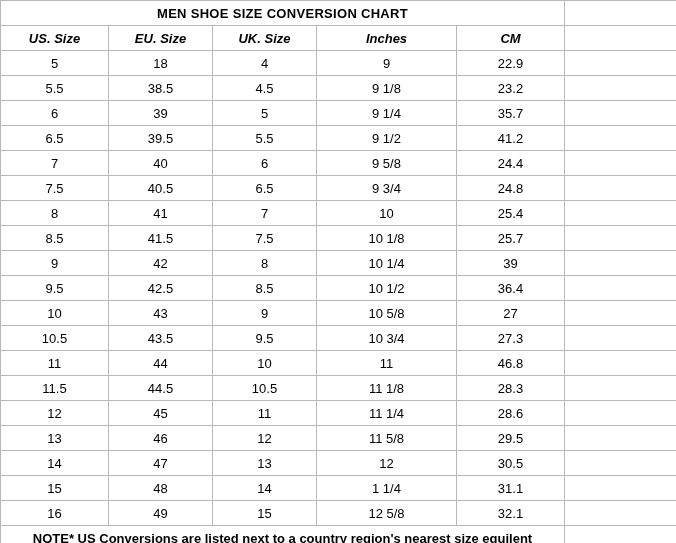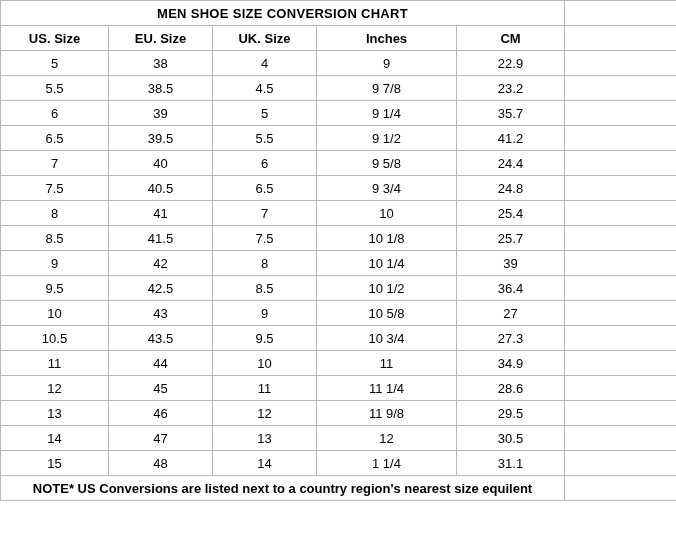--- a/index.html
+++ b/index.html
@@ -56,20 +56,21 @@
   .title-blank {
     background: #f2f2f2;
     border: 1px solid #b8b8b8;
   }
   .header-cell {
     background: #00f08c;
     color: #000000;
     font-weight: bold;
     font-size: 14px;
     height: 26px;
+    font-style: italic;
   }
   .header-blank {
     background: #f2f2f2;
   }
   .spacer-cell {
     background: #f2f2f2;
   }
   .note-cell {
     font-size: 13px;
     font-weight: bold;
@@ -100,31 +101,31 @@
         <td class="header-cell">US. Size</td>
         <td class="header-cell">EU. Size</td>
         <td class="header-cell">UK. Size</td>
         <td class="header-cell">Inches</td>
         <td class="header-cell">CM</td>
         <td class="header-blank"></td>
       </tr>
 
       <tr>
         <td>5</td>
-        <td>38</td>
+        <td>18</td>
         <td>4</td>
         <td>9</td>
         <td>22.9</td>
         <td class="spacer-cell"></td>
       </tr>
       <tr>
         <td>5.5</td>
         <td>38.5</td>
         <td>4.5</td>
-        <td>9 7/8</td>
+        <td>9 1/8</td>
         <td>23.2</td>
         <td class="spacer-cell"></td>
       </tr>
       <tr>
         <td>6</td>
         <td>39</td>
         <td>5</td>
         <td>9 1/4</td>
         <td>35.7</td>
         <td class="spacer-cell"></td>
@@ -199,55 +200,71 @@
         <td>9.5</td>
         <td>10 3/4</td>
         <td>27.3</td>
         <td class="spacer-cell"></td>
       </tr>
       <tr>
         <td>11</td>
         <td>44</td>
         <td>10</td>
         <td>11</td>
-        <td>34.9</td>
+        <td>46.8</td>
+        <td class="spacer-cell"></td>
+      </tr>
+      <tr>
+        <td>11.5</td>
+        <td>44.5</td>
+        <td>10.5</td>
+        <td>11 1/8</td>
+        <td>28.3</td>
         <td class="spacer-cell"></td>
       </tr>
       <tr>
         <td>12</td>
         <td>45</td>
         <td>11</td>
         <td>11 1/4</td>
         <td>28.6</td>
         <td class="spacer-cell"></td>
       </tr>
       <tr>
         <td>13</td>
         <td>46</td>
         <td>12</td>
-        <td>11 9/8</td>
+        <td>11 5/8</td>
         <td>29.5</td>
         <td class="spacer-cell"></td>
       </tr>
       <tr>
         <td>14</td>
         <td>47</td>
         <td>13</td>
         <td>12</td>
         <td>30.5</td>
         <td class="spacer-cell"></td>
       </tr>
       <tr>
         <td>15</td>
         <td>48</td>
         <td>14</td>
         <td>1 1/4</td>
         <td>31.1</td>
         <td class="spacer-cell"></td>
       </tr>
+      <tr>
+        <td>16</td>
+        <td>49</td>
+        <td>15</td>
+        <td>12 5/8</td>
+        <td>32.1</td>
+        <td class="spacer-cell"></td>
+      </tr>
 
       <tr>
         <td class="note-cell" colspan="5">NOTE* US Conversions are listed next to a country region's nearest size equilent</td>
         <td class="spacer-cell"></td>
       </tr>
 
     </tbody>
   </table>
 </div>
 

